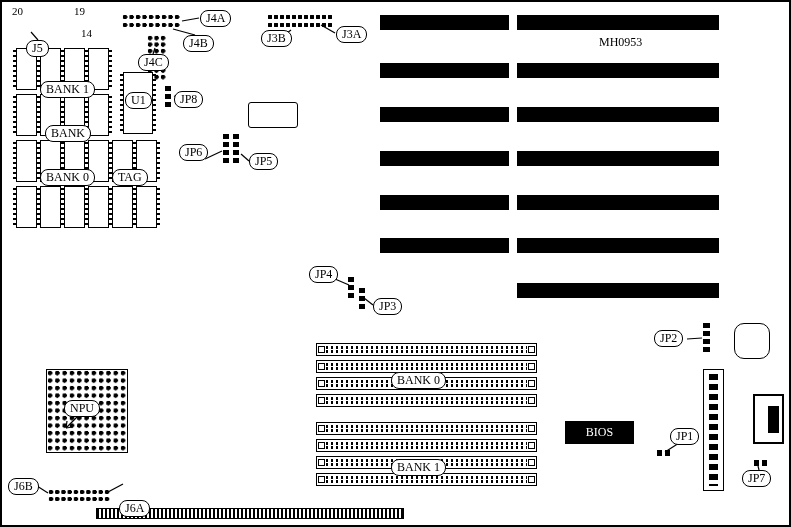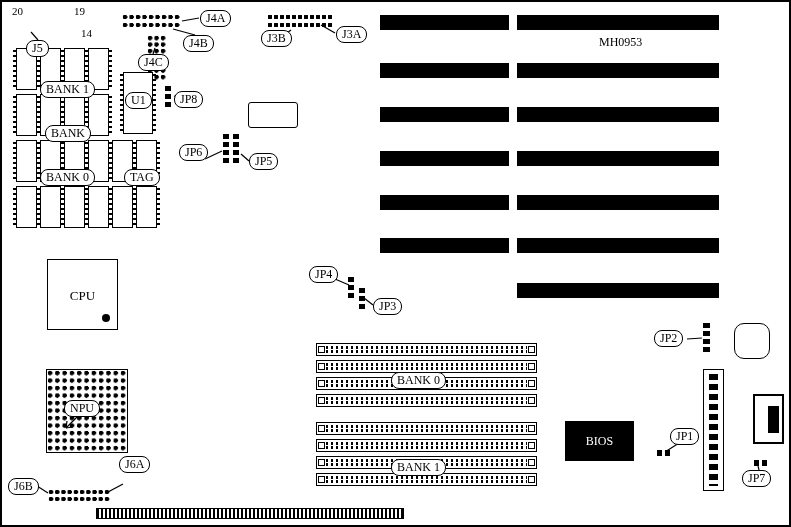--- a/index.html
+++ b/index.html
@@ -62,28 +62,24 @@
 
   <div class="jumper" style="left:163px;top:84px;width:6px;height:21px"></div>
   <div class="jumper" style="left:221px;top:132px;width:6px;height:29px"></div>
   <div class="jumper" style="left:231px;top:132px;width:6px;height:29px"></div>
   <div class="jumper" style="left:346px;top:275px;width:6px;height:21px"></div>
   <div class="jumper" style="left:357px;top:286px;width:6px;height:21px"></div>
   <div class="jumper" style="left:701px;top:321px;width:7px;height:32px"></div>
   <div class="jumper-h" style="left:655px;top:448px;width:14px;height:6px"></div>
   <div class="jumper-h" style="left:752px;top:458px;width:13px;height:6px"></div>
 
-  <div class="outline" style="left:45px;top:257px;width:71px;height:71px">
-    <span class="cpu-label">CPU</span>
-    <span class="cpu-dot"></span>
-  </div>
 
   <div class="dots" style="left:44px;top:367px;width:82px;height:84px;background-size:7px 7px;border:1px solid #000;box-sizing:border-box"></div>
 
-  <div class="blackchip" style="left:563px;top:419px;width:69px;height:40px">
+  <div class="blackchip" style="left:563px;top:419px;width:69px;height:23px">
     <span>BIOS</span>
   </div>
 
   <div class="outline" style="left:701px;top:367px;width:21px;height:122px">
     <span class="abs" style="left:5px;top:4px;bottom:4px;width:9px;
       background-image:repeating-linear-gradient(180deg,#000 0 6px,transparent 6px 10px)"></span>
   </div>
 
   <div class="outline" style="left:732px;top:321px;width:36px;height:36px;border-radius:10px"></div>
 
@@ -101,26 +97,26 @@
   <div class="callout" style="left:334px;top:24px">J3A</div>
   <div class="callout" style="left:172px;top:89px">JP8</div>
   <div class="callout" style="left:177px;top:142px">JP6</div>
   <div class="callout" style="left:247px;top:151px">JP5</div>
   <div class="callout" style="left:307px;top:264px">JP4</div>
   <div class="callout" style="left:371px;top:296px">JP3</div>
   <div class="callout" style="left:652px;top:328px">JP2</div>
   <div class="callout" style="left:668px;top:426px">JP1</div>
   <div class="callout" style="left:740px;top:468px">JP7</div>
   <div class="callout" style="left:6px;top:476px">J6B</div>
-  <div class="callout" style="left:117px;top:454px">J6A</div>
+  <div class="callout" style="left:117px;top:498px">J6A</div>
   <div class="callout" style="left:123px;top:90px">U1</div>
   <div class="callout" style="left:38px;top:79px">BANK 1</div>
   <div class="callout" style="left:43px;top:123px">BANK</div>
   <div class="callout" style="left:38px;top:167px">BANK 0</div>
-  <div class="callout" style="left:122px;top:167px">TAG</div>
+  <div class="callout" style="left:110px;top:167px">TAG</div>
   <div class="callout" style="left:389px;top:370px">BANK 0</div>
   <div class="callout" style="left:389px;top:457px">BANK 1</div>
   <div class="callout" style="left:62px;top:398px">NPU</div>
 
   <div class="chip" style="left: 14px; top: 46px; width: 21px; height: 42px;">
       <i class="l"></i>
       <i class="r"></i>
     </div>
     <div class="chip" style="left: 38px; top: 46px; width: 21px; height: 42px;">
       <i class="l"></i>

